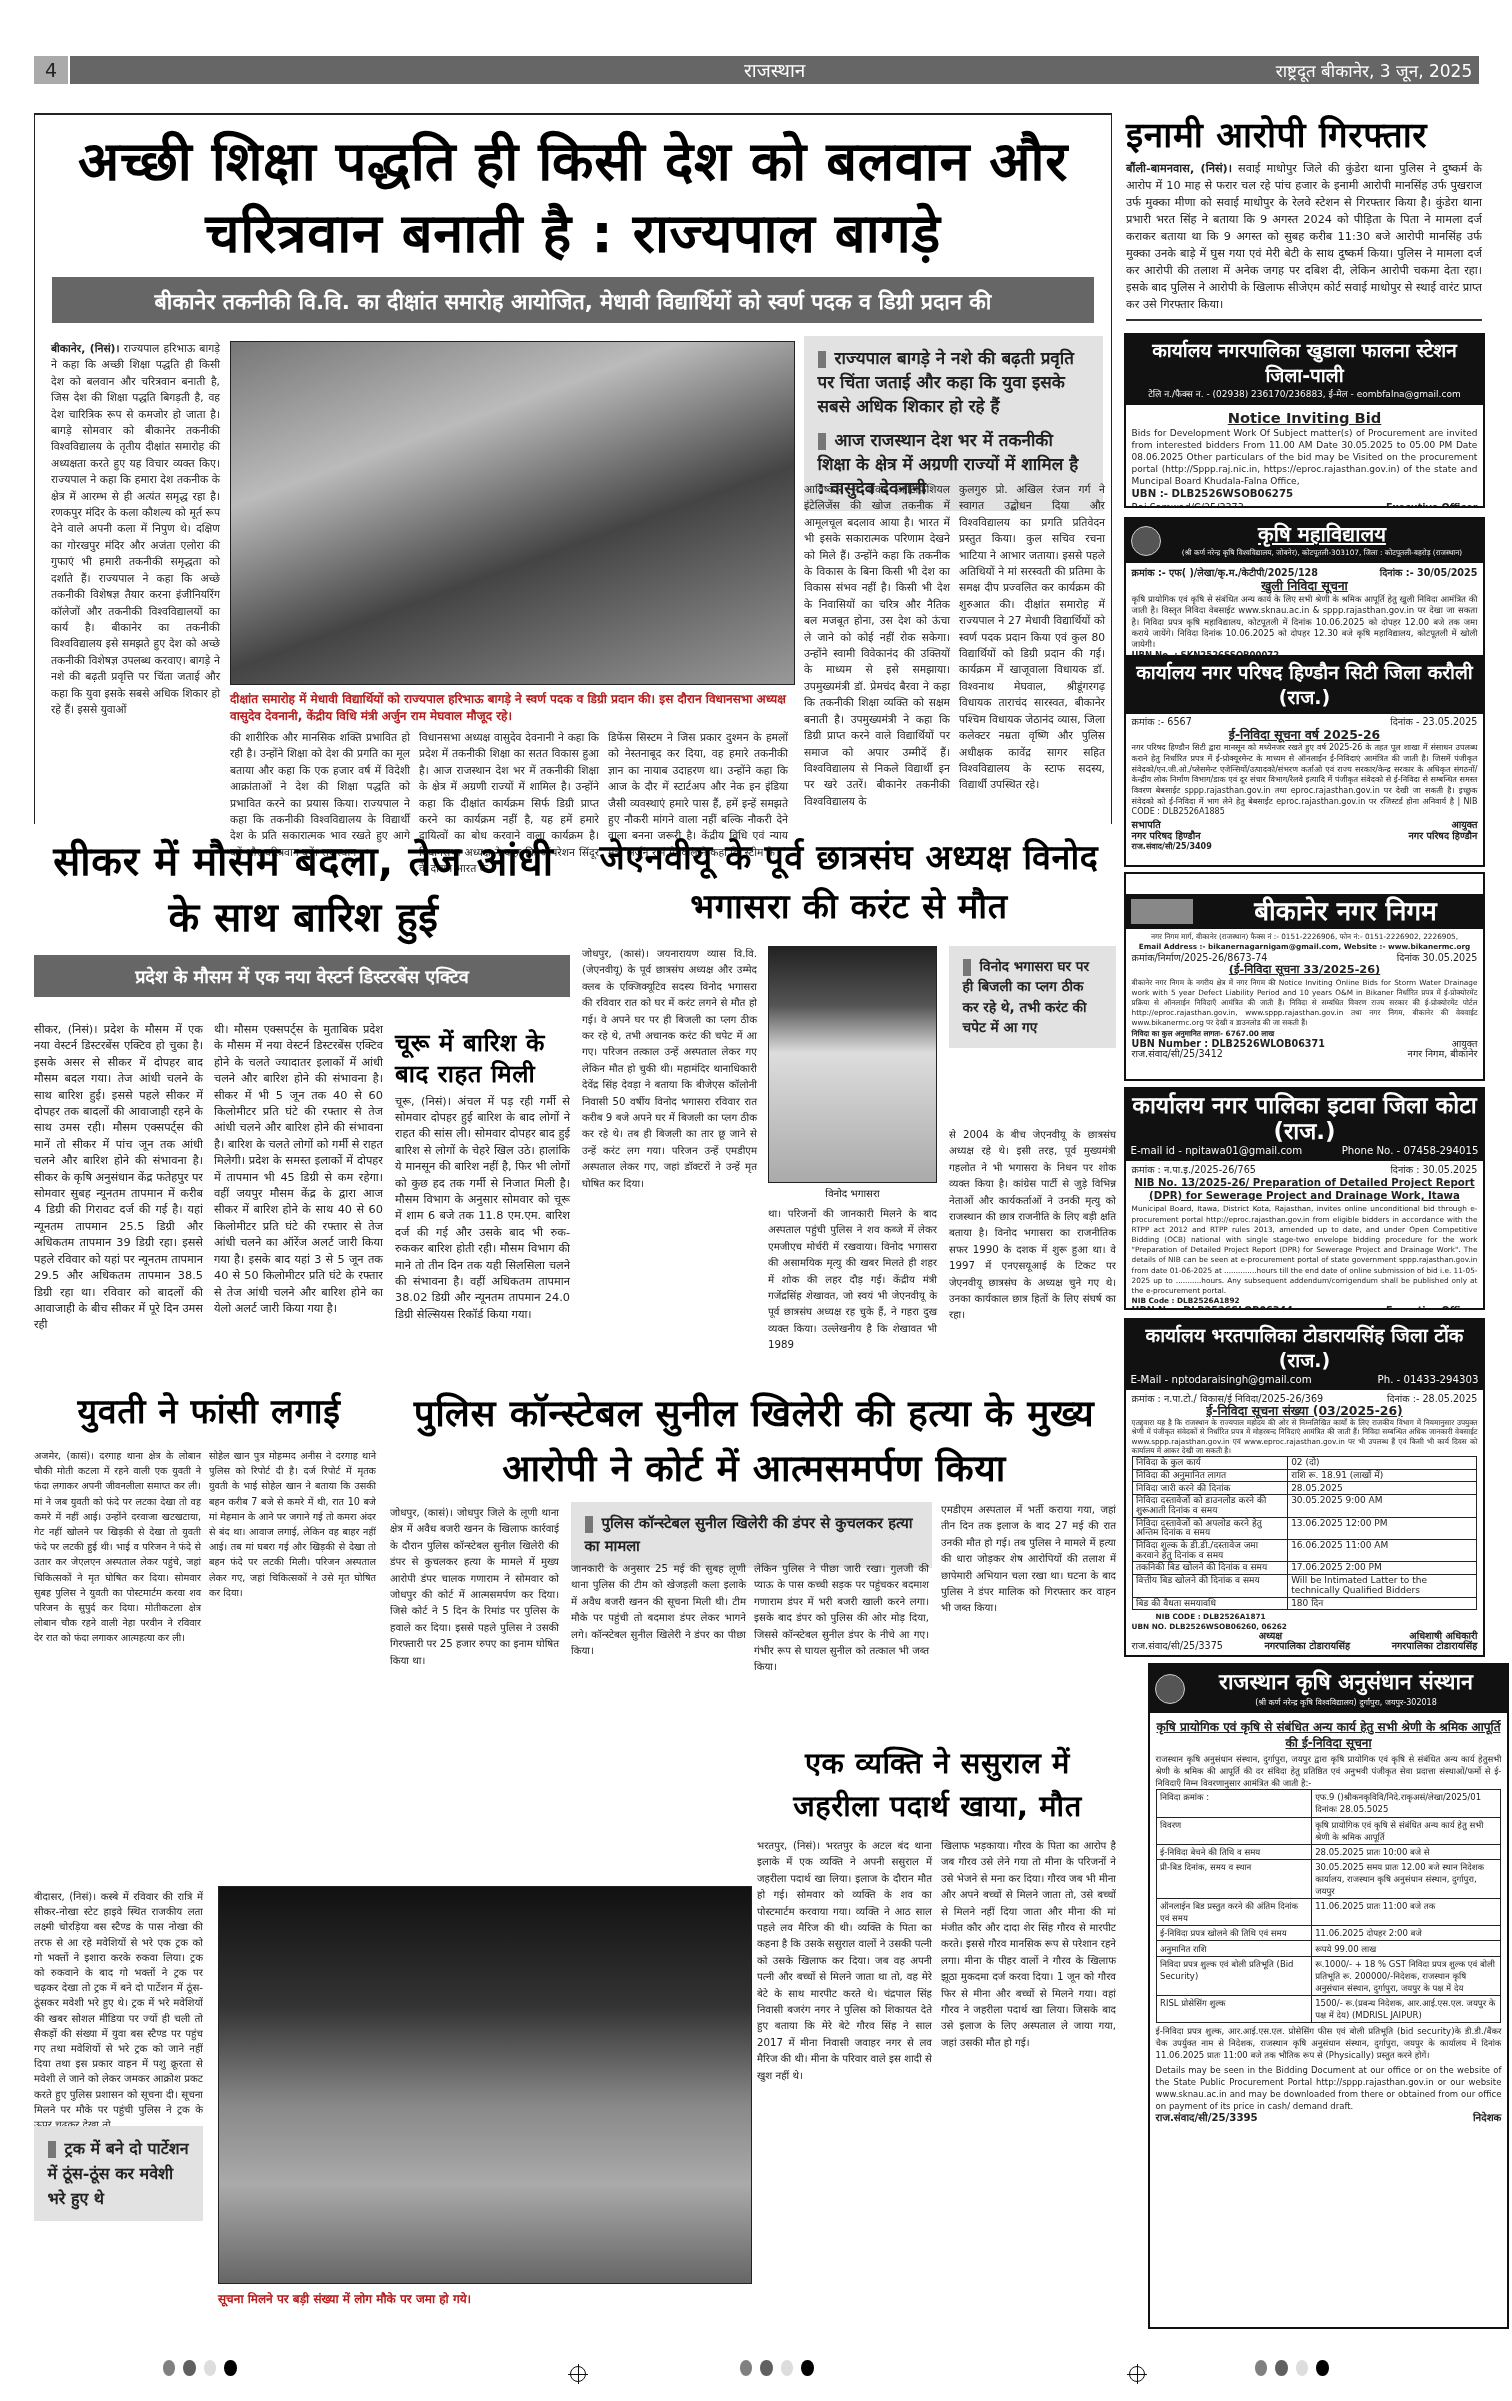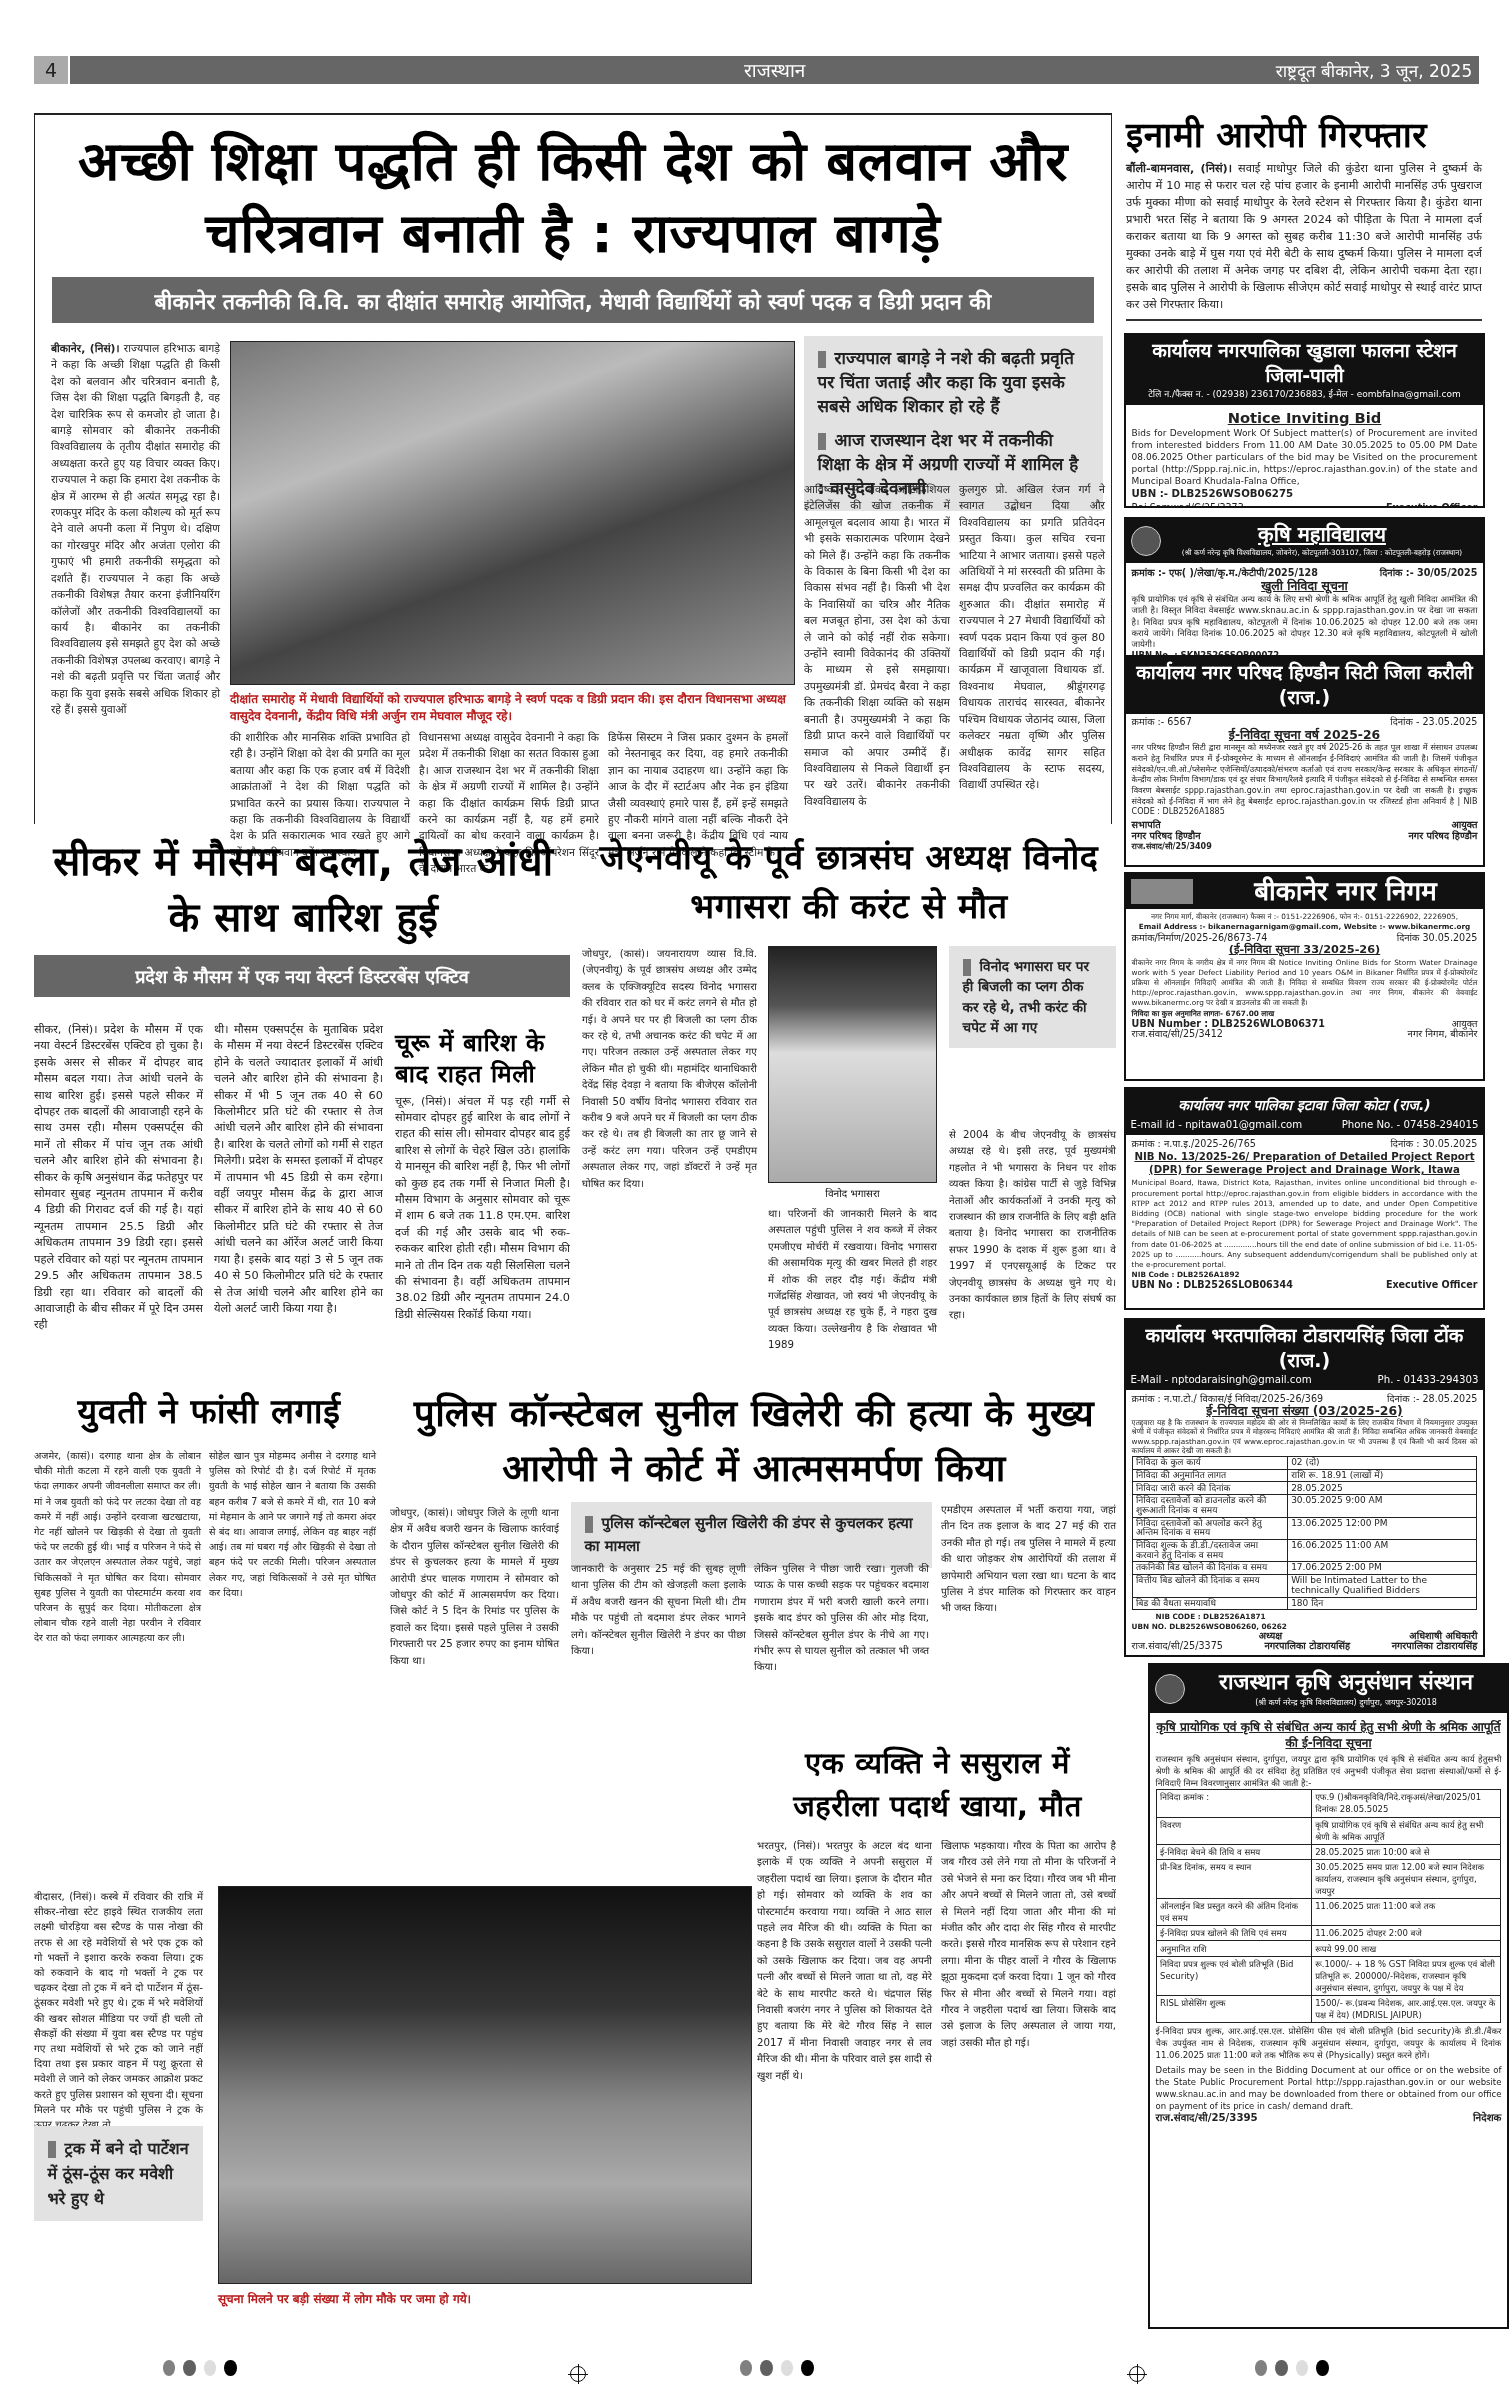--- a/index.html
+++ b/index.html
@@ -136,21 +136,21 @@
       </div>
     <div class="row">
         <b>नगर परिषद हिण्डौन</b>
         <b>नगर परिषद हिण्डौन</b>
       </div>
     <div style="font-weight:bold;">राज.संवाद/सी/25/3409</div>
   </div>
 </div>
 
 <div class="ad" style="left:1124px;top:872px;width:361px;height:209px;">
-  <div class="ad-head" style="display:flex;align-items:center;gap:20px;">
+  <div class="ad-head" style="display:flex;align-items:center;gap:20px;margin-top:20px;">
     <span style="width:62px;height:25px;background:#888;display:inline-block;"></span>
     <div class="ttl" style="font-size:26px;flex:1;">बीकानेर नगर निगम</div>
   </div>
   <div class="ad-body" style="font-size:7.3px;line-height:10.2px;">
     <div style="text-align:center;">नगर निगम मार्ग, बीकानेर (राजस्थान) फैक्स नं :- 0151-2226906, फोन नं:- 0151-2226902, 2226905,</div>
     <div style="text-align:center;font-weight:bold;">Email Address :- bikanernagarnigam@gmail.com, Website :- www.bikanermc.org</div>
     <div class="row">
         <span>क्रमांक/निर्माण/2025-26/8673-74</span>
         <span>दिनांक 30.05.2025</span>
       </div>
@@ -163,21 +163,21 @@
       </div>
     <div class="row">
         <span>राज.संवाद/सी/25/3412</span>
         <span>नगर निगम, बीकानेर</span>
       </div>
   </div>
 </div>
 
 <div class="ad" style="left:1124px;top:1087px;width:361px;height:223px;">
   <div class="ad-head">
-    <div class="ttl" style="font-size:14px;line-height:26px;font-style:italic;">कार्यालय नगर पालिका इटावा जिला कोटा (राज.)</div>
+    <div class="ttl" style="font-size:23px;line-height:26px;">कार्यालय नगर पालिका इटावा जिला कोटा (राज.)</div>
     <div class="sub">
         <span>E-mail id - npitawa01@gmail.com</span>
         <span>Phone No. - 07458-294015</span>
       </div>
   </div>
   <div class="ad-body" style="font-size:7.3px;line-height:10.2px;">
     <div class="row">
         <span>क्रमांक : न.पा.इ./2025-26/765</span>
         <span>दिनांक : 30.05.2025</span>
       </div>

